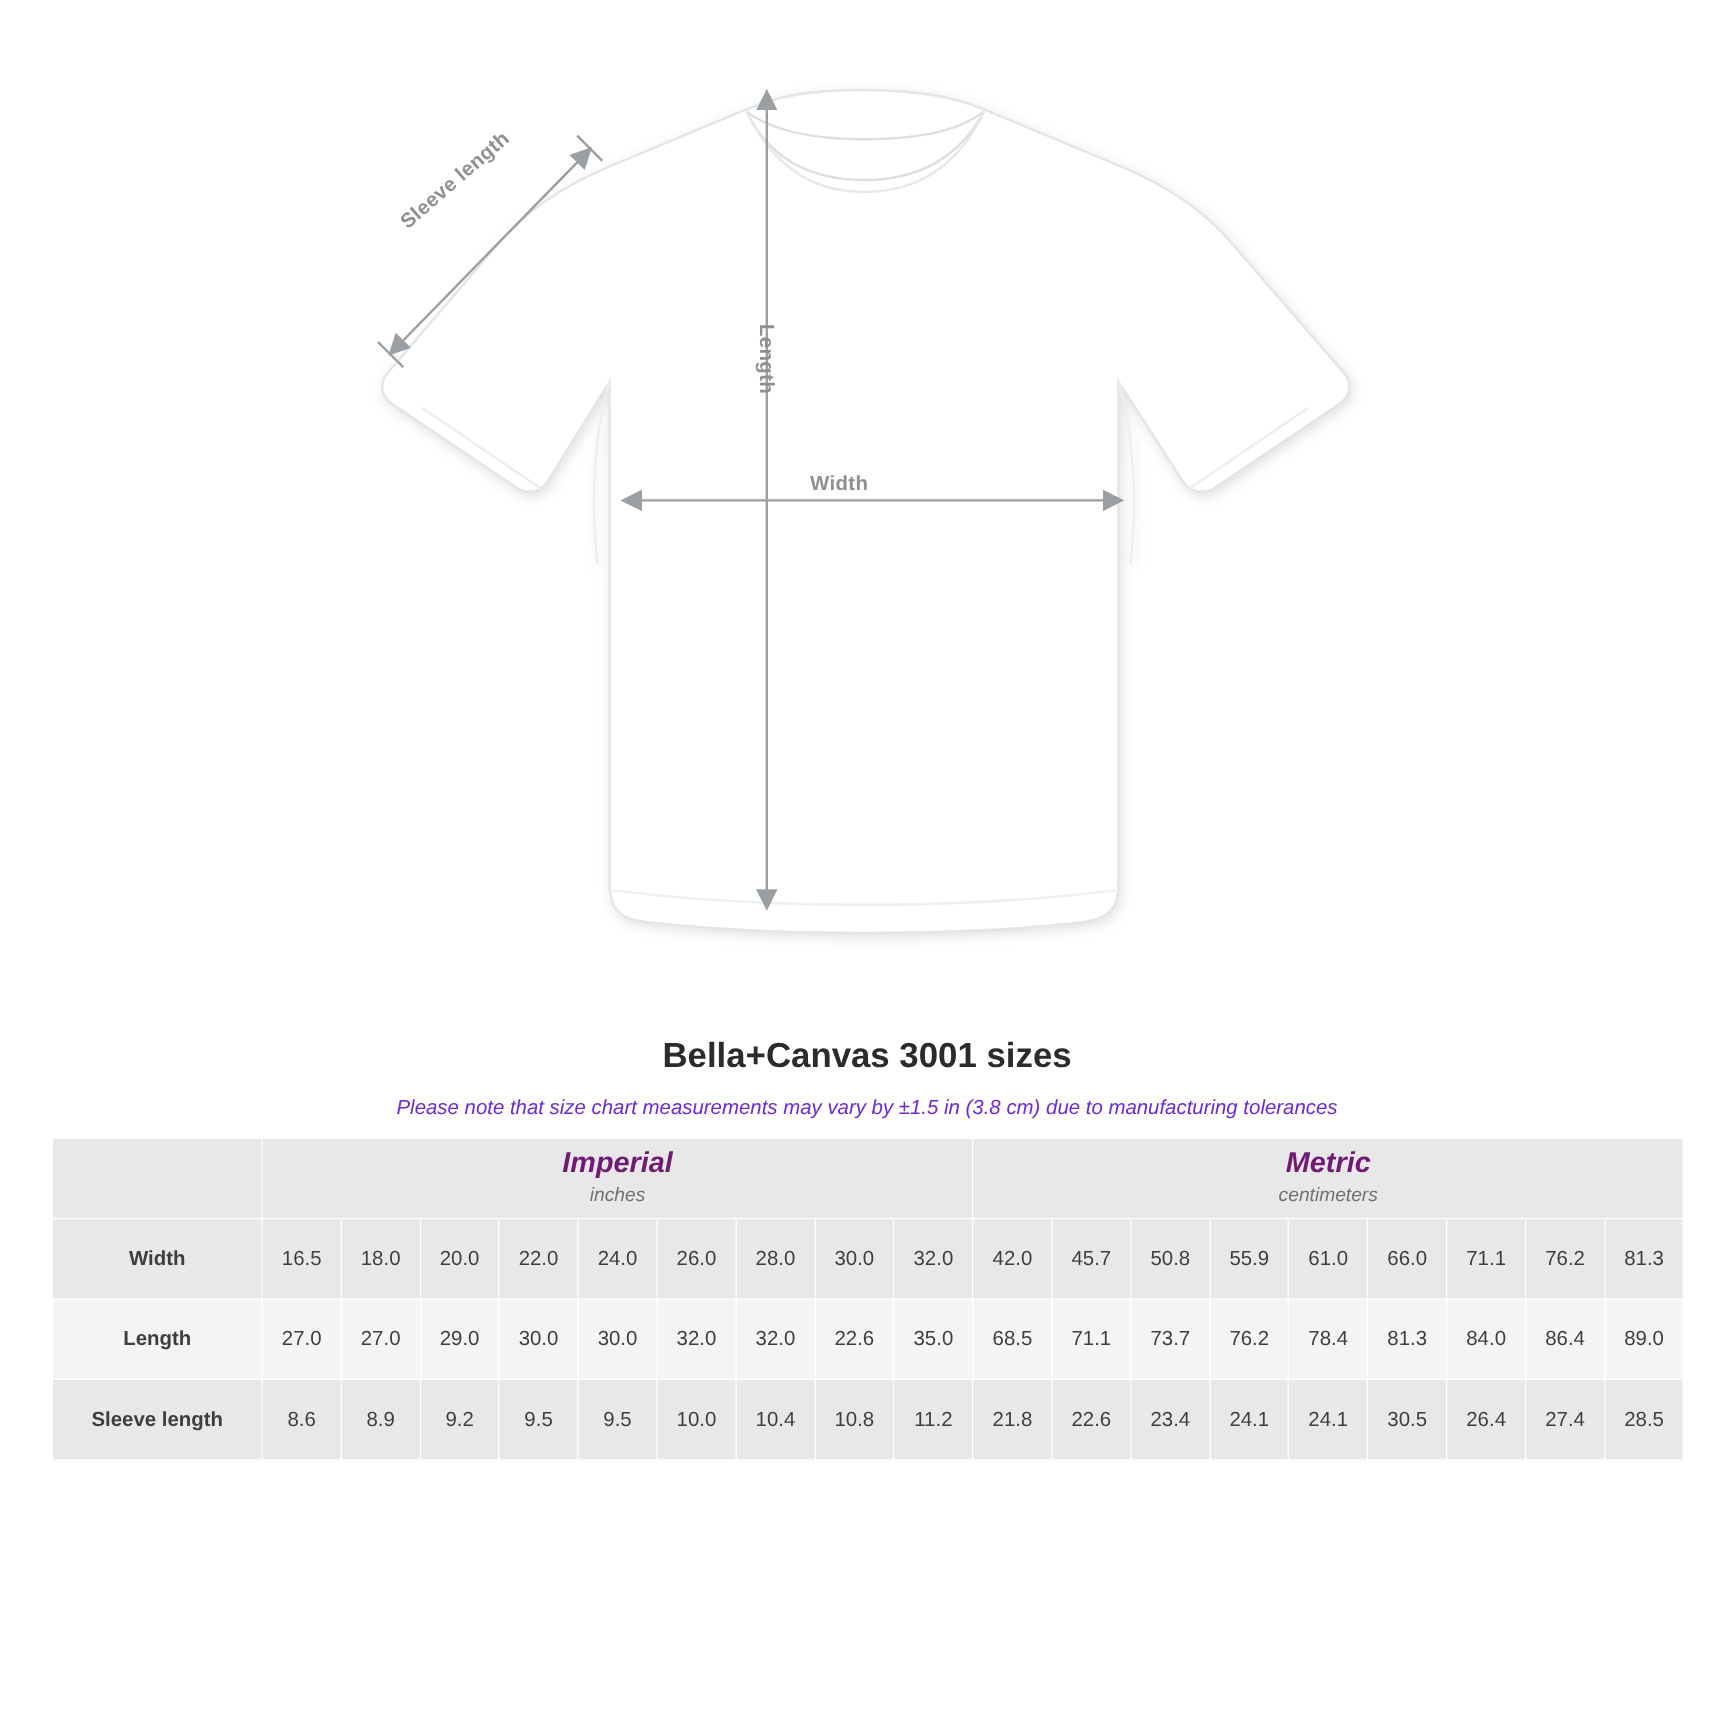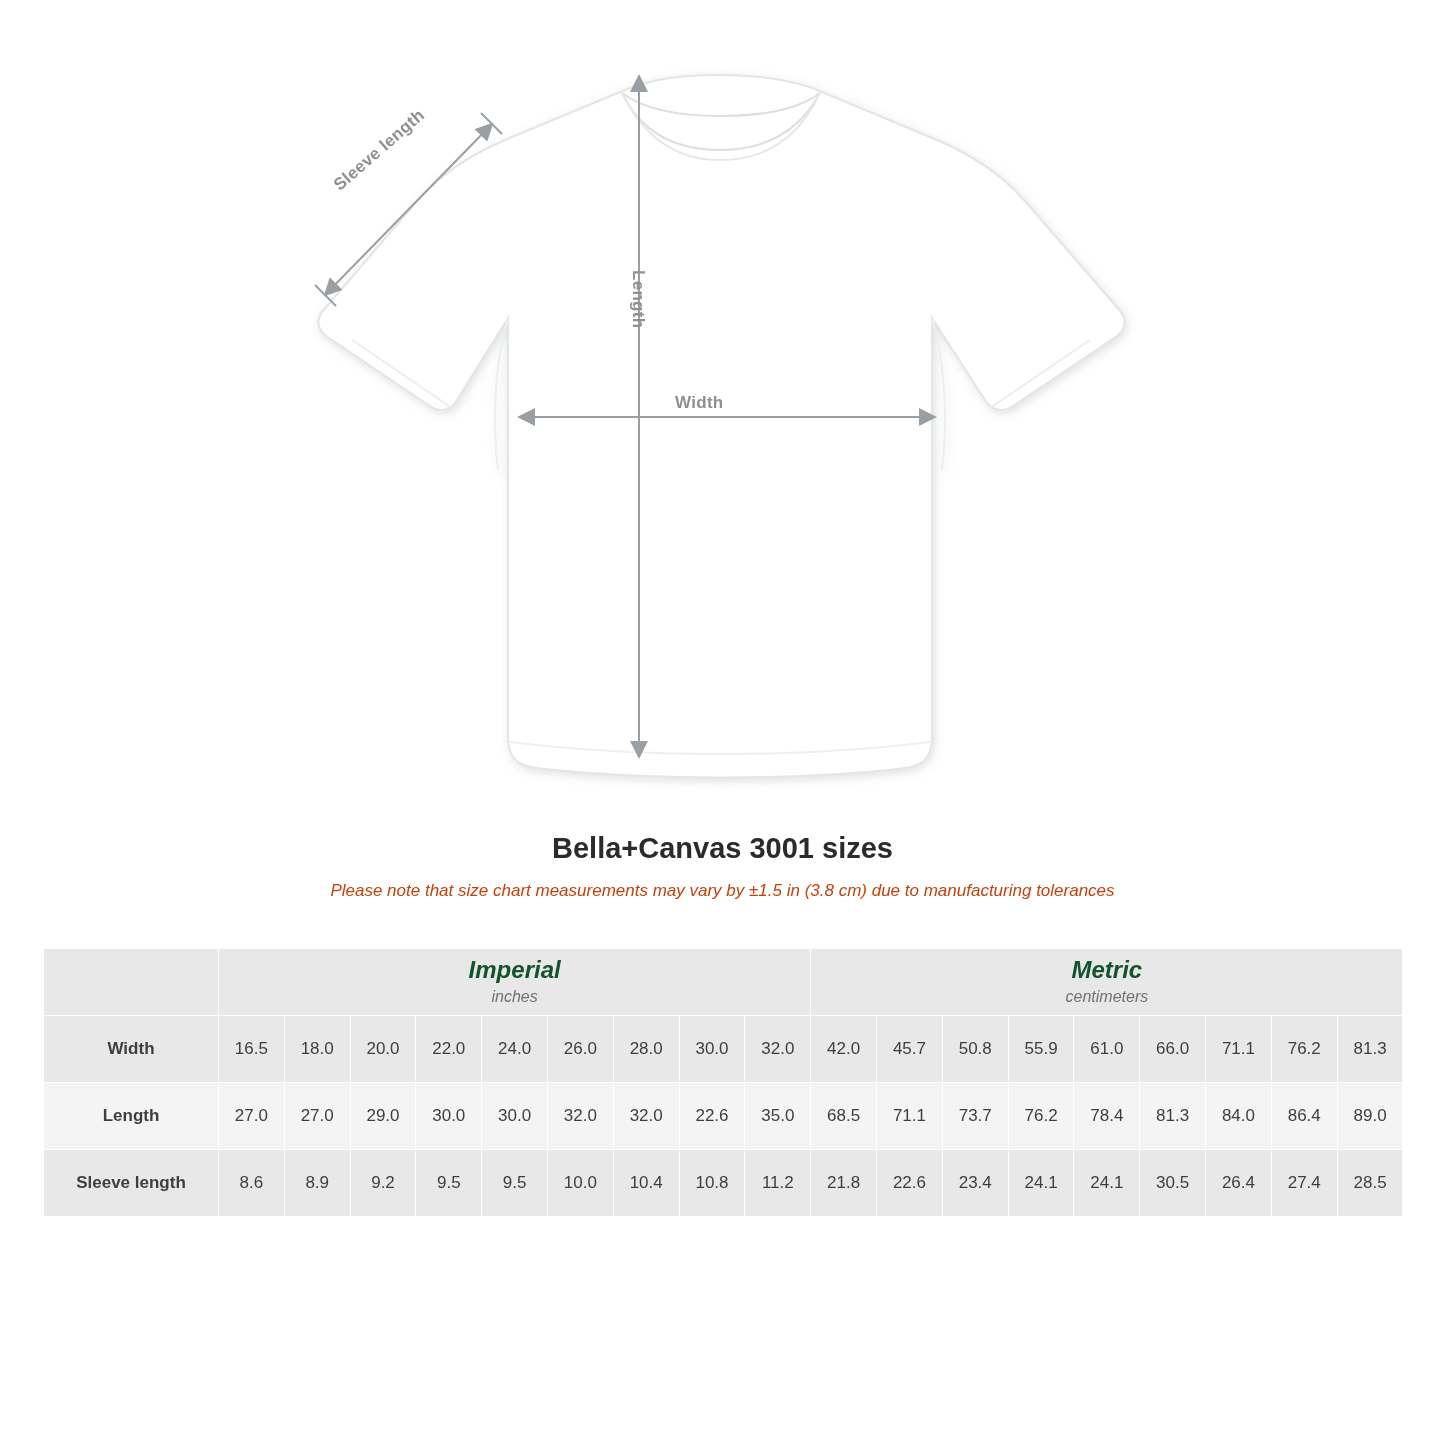--- a/index.html
+++ b/index.html
@@ -51,32 +51,32 @@
     transform-origin: left top;
   }
   #label-width {
     left: 675px;
     top: 393px;
   }
 
   
   .title-block {
     text-align: center;
-    margin-top: 12px;
+    margin-top: 44px;
   }
   .chart-title {
     font-size: 29px;
     font-weight: bold;
     color: #2b2b2b;
     margin: 0;
   }
   .chart-note {
     font-size: 17px;
     font-style: italic;
-    color: #c2410c;
+    color: #6d28d9;
     margin: 16px 0 0 0;
   }
 
   
   .table-wrap {
     position: absolute;
     left: 43px;
     top: 948px;
     width: 1359px;
   }
@@ -100,21 +100,21 @@
   col.c-cell  { width: 65.8px; }
 
   .unit-head {
     background: #e8e8e8 !important;
     height: 116px;
   }
   .unit-head .u-name {
     font-size: 24px;
     font-style: italic;
     font-weight: bold;
-    color: #14532d;
+    color: #701a75;
     line-height: 1.25;
   }
   .unit-head .u-sub {
     font-size: 16px;
     font-style: italic;
     color: #6f7376;
     line-height: 1.5;
   }
   .hdr-row td {
     background: #ffffff !important;

